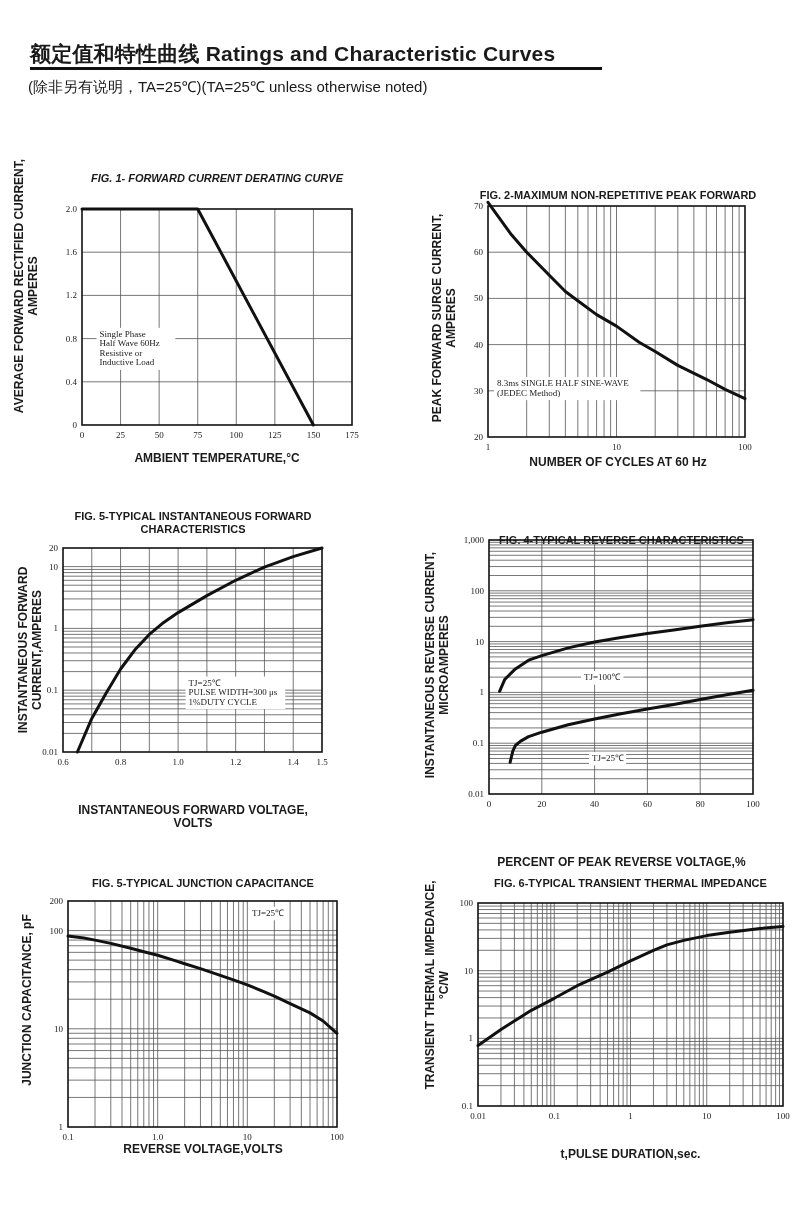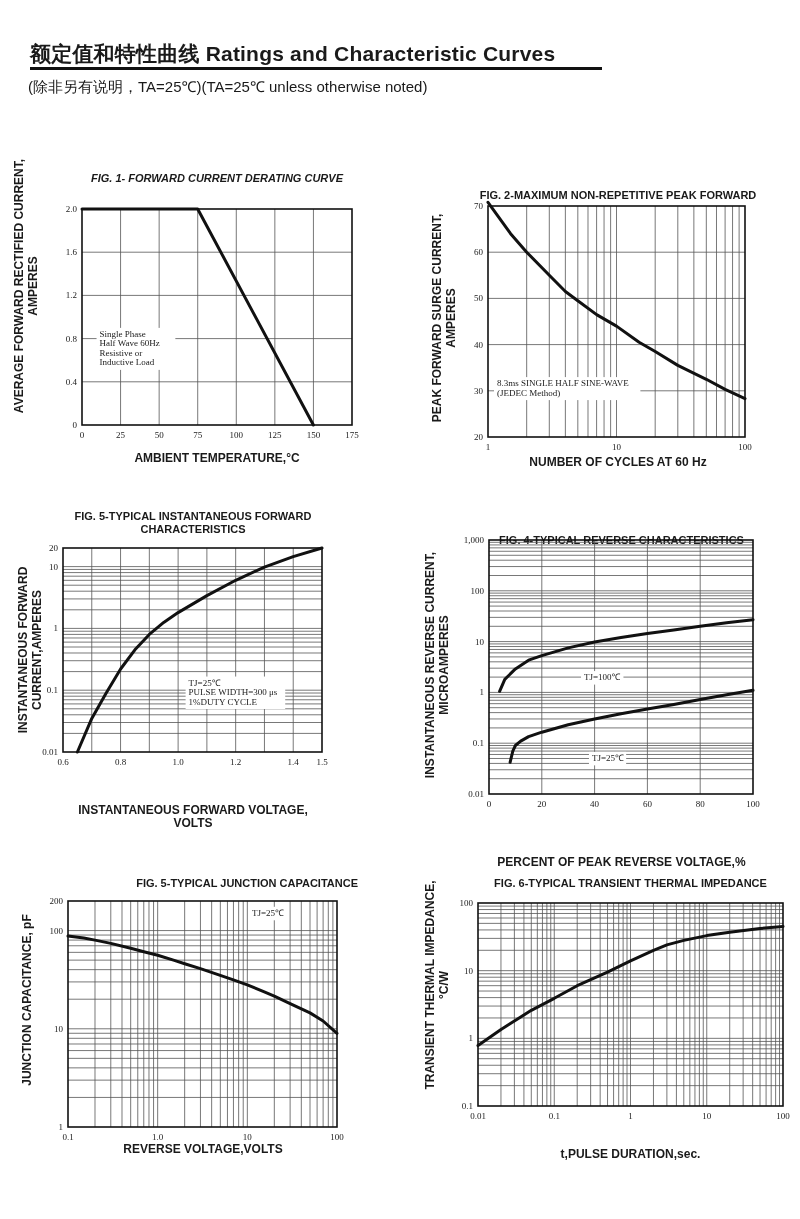--- a/index.html
+++ b/index.html
@@ -273,21 +273,21 @@
       <rect x="144.96" y="221.852" width="37.2" height="13.5" fill="#ffffff"></rect>
       <text x="147.96" y="230.852" class="anno">TJ=25℃</text>
     </svg>
   <div class="abs xlab" style="left:449px;top:812px;width:345px;margin-top:44px;">
     <div>PERCENT OF PEAK REVERSE VOLTAGE,%</div>
     <div></div>
   </div>
 </section>
 
 <section>
-  <div class="abs ctitle" style="left:48px;top:877px;width:310px;text-align:right;">
+  <div class="abs ctitle" style="left:48px;top:877px;width:310px;">
     <div>FIG. 5-TYPICAL JUNCTION CAPACITANCE</div>
     <div></div>
   </div>
   <div class="abs ylab" style="left:-88px;top:993px;width:230px;">
     <div>JUNCTION CAPACITANCE, pF</div>
     <div></div>
   </div>
   <svg width="328" height="260" style="left: 23px; top: 891px;">
       <line x1="71.99235627787033" y1="10" x2="71.99235627787033" y2="236" class="grid"></line>
       <line x1="87.78187250652974" y1="10" x2="87.78187250652974" y2="236" class="grid"></line>

